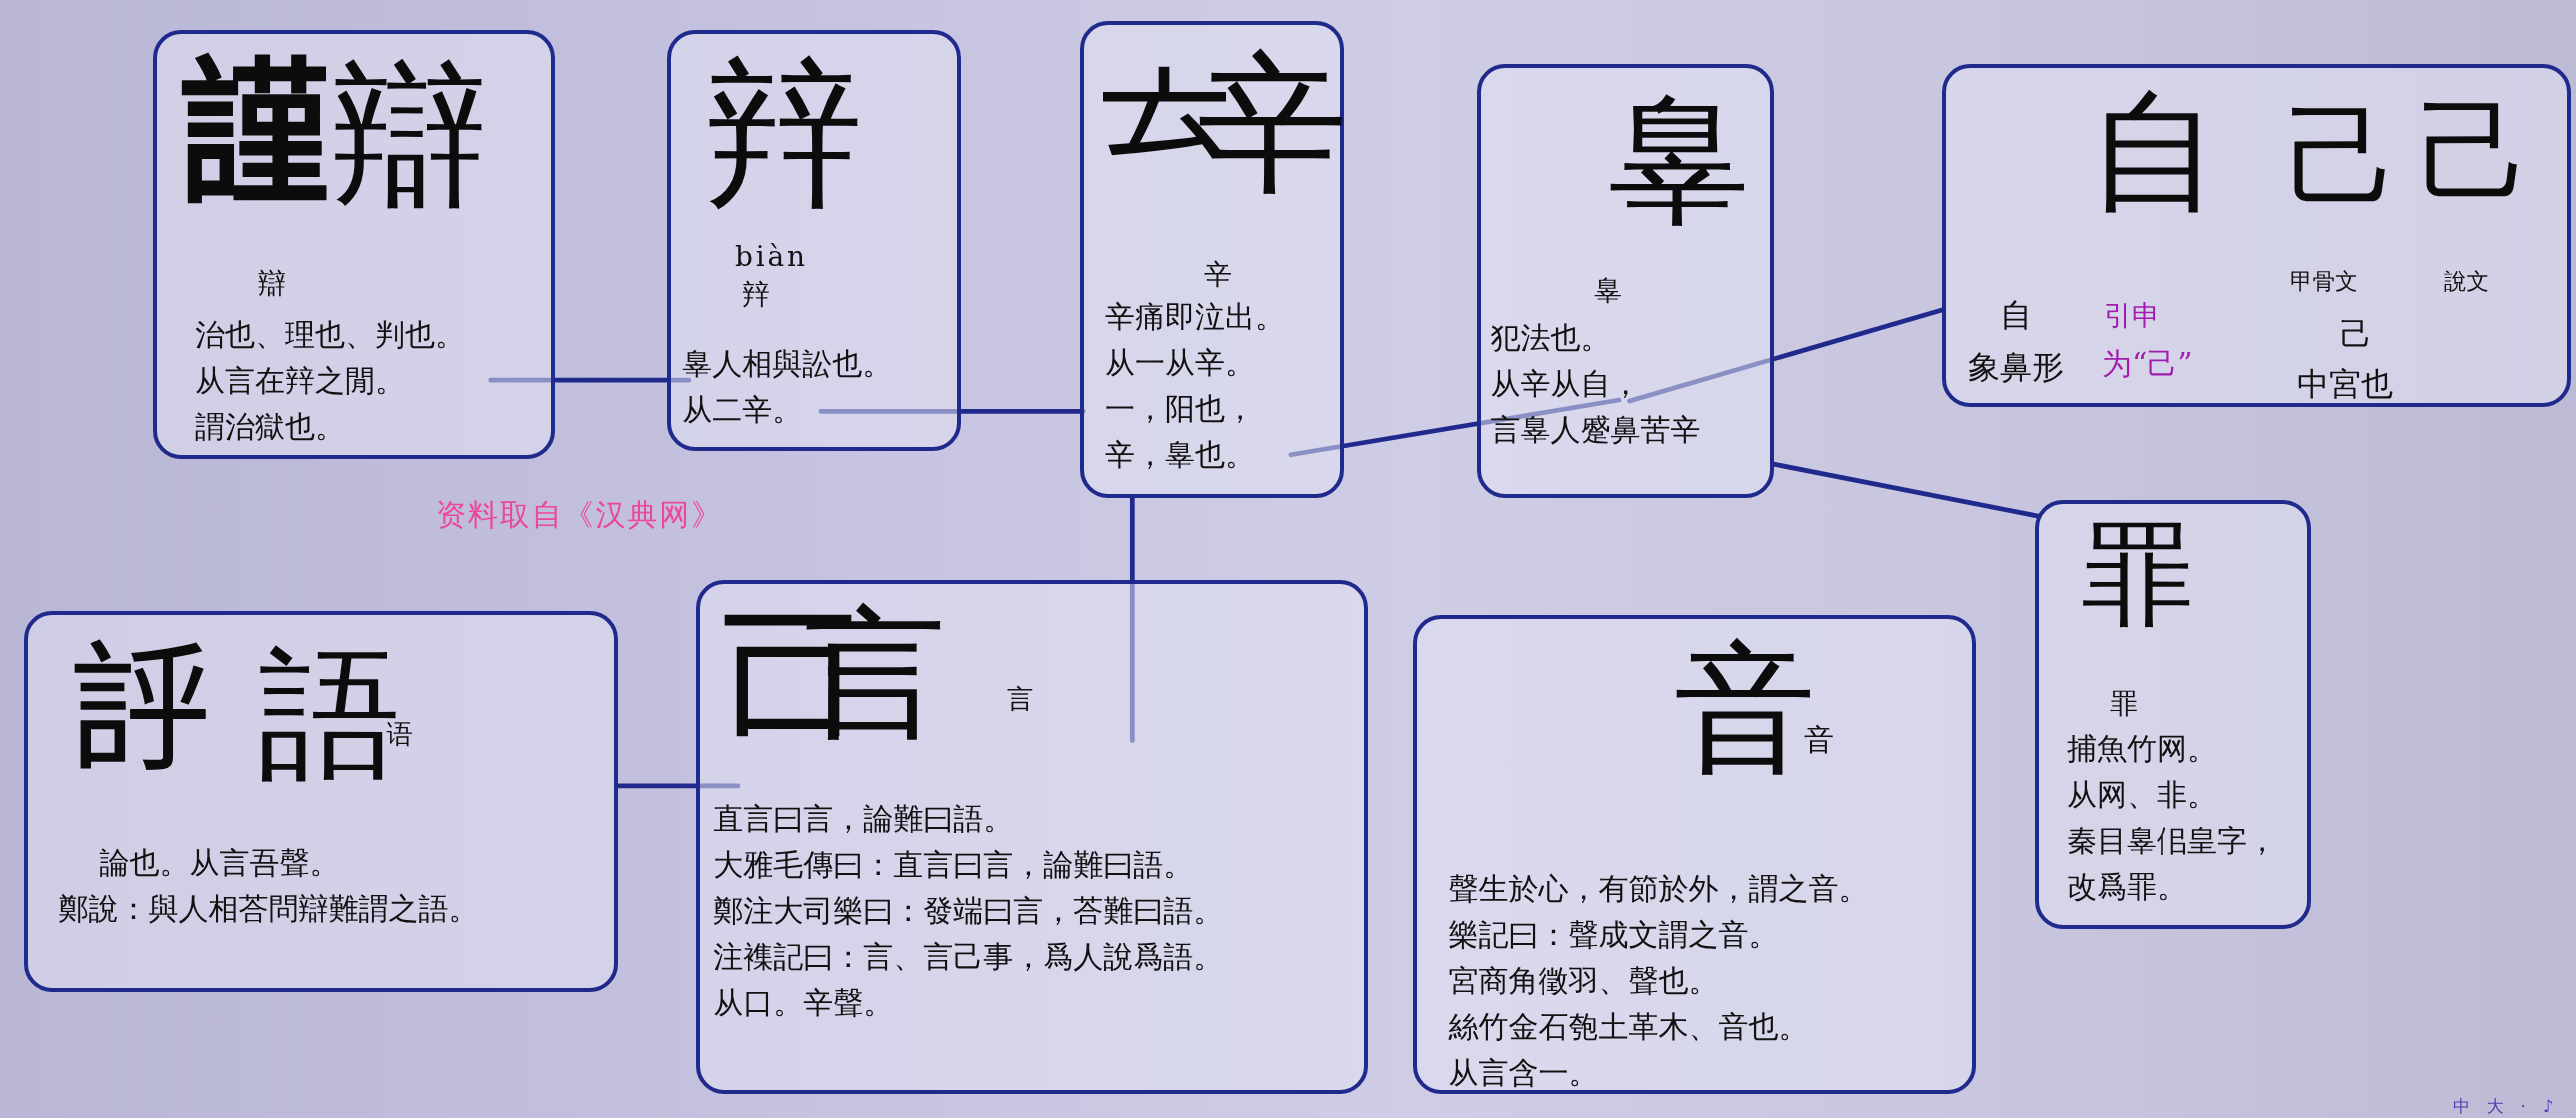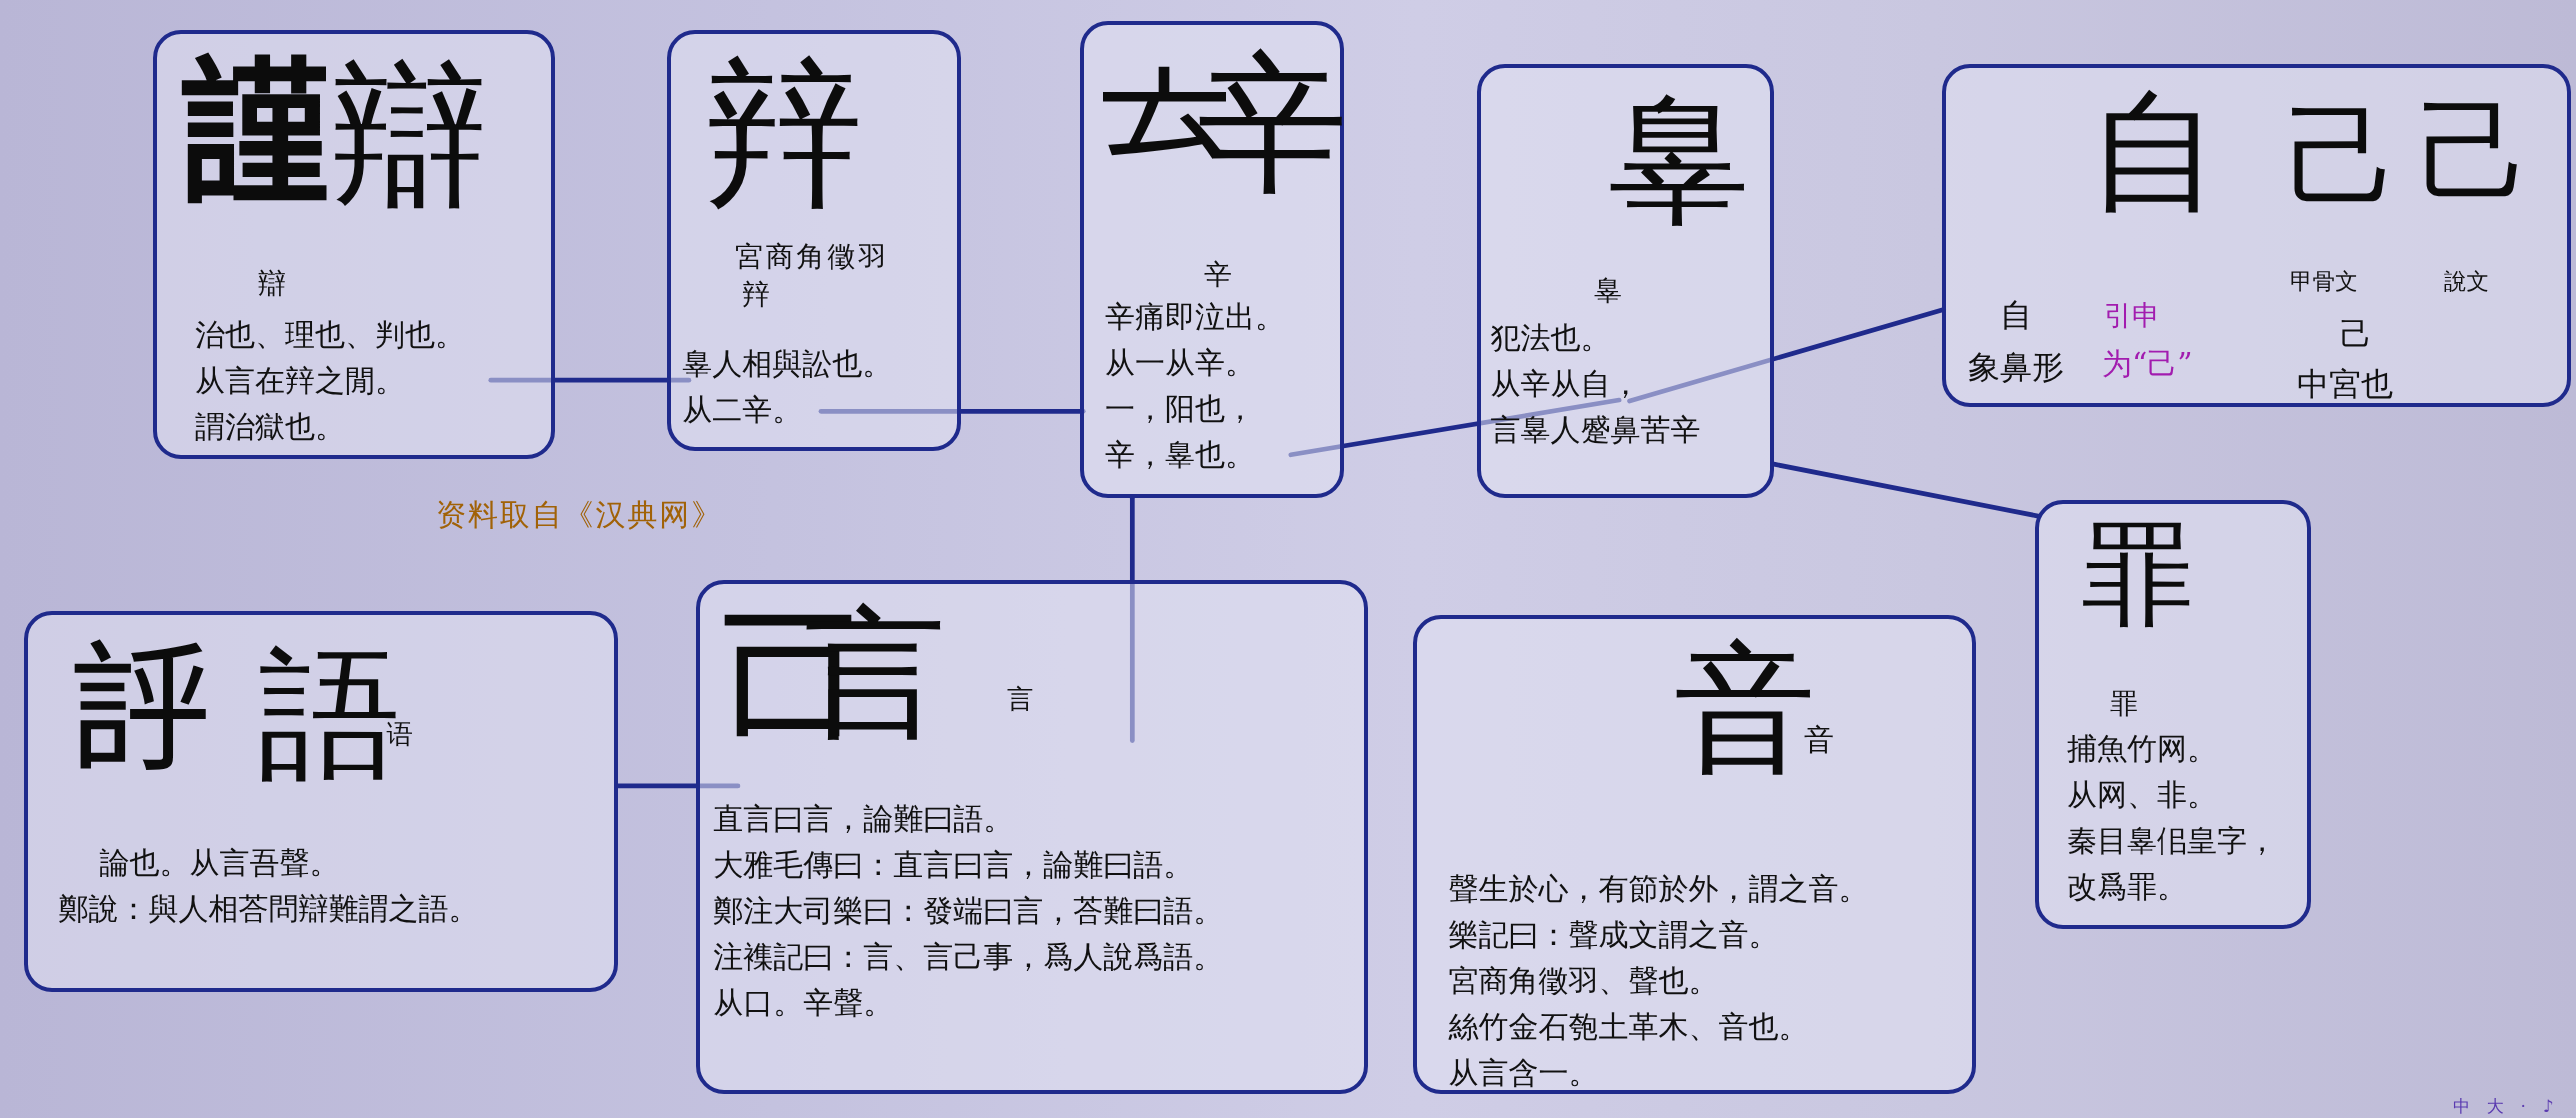--- a/index.html
+++ b/index.html
@@ -16,21 +16,21 @@
   }
   .seal {
     position:absolute; font-family:"DejaVu Sans", "Liberation Sans", sans-serif;
     color:#0c0c0c; line-height:1; font-weight:normal;
   }
   .label { position:absolute; font-size:28px; line-height:1; }
   .txt { position:absolute; font-size:30px; line-height:46px; white-space:nowrap; }
   .txt div { white-space:nowrap; }
   .small { position:absolute; font-size:22.6px; }
   .blue { color:#a21caf; }
-  .source { position:absolute; font-size:30px; color:#a16207; letter-spacing:1.9px; }
+  .source { position:absolute; font-size:30px; color:#ec4899; letter-spacing:1.9px; }
   svg.lines { position:absolute; left:0; top:0; }
   .ime { position:absolute; left:2453px; top:1095px; font-size:17px; color:#5a3ab0; letter-spacing:5.7px; }
 </style>
 </head>
 <body>
 
 <svg class="lines" width="2576" height="1118" viewBox="0 0 2730 1185">
   <g stroke="#1f2a8c" stroke-width="5" fill="none" stroke-linecap="round">
     <line x1="520" y1="403" x2="730" y2="403"></line>
     <line x1="870" y1="436" x2="1148" y2="436"></line>
@@ -48,21 +48,21 @@
   <div class="label" style="left:101px;top:236px;">辯</div>
   <div class="txt" style="left:38px;top:278px;">
     <div>治也、理也、判也。</div>
     <div>从言在辡之閒。</div>
     <div>謂治獄也。</div>
   </div>
 </div>
 
 <div class="box" style="left:667px;top:30px;width:294px;height:421px;">
   <div class="seal" style="left:33px;top:21px;font-size:160px;">辡</div>
-  <div class="label" style="left:64px;top:209px;font-size:28px;letter-spacing:2.8px;">宮商角徵羽</div>
+  <div class="label" style="left:64px;top:209px;font-size:28px;letter-spacing:2.8px;">biàn</div>
   <div class="label" style="left:71px;top:247px;">辡</div>
   <div class="txt" style="left:11.3px;top:307px;">
     <div>辠人相與訟也。</div>
     <div>从二辛。</div>
   </div>
 </div>
 
 <div class="box" style="left:1080px;top:21px;width:264px;height:477px;">
   <div class="seal" style="left:9.4px;top:28px;font-size:142px;">𠫓</div>
   <div class="seal" style="left:113px;top:23.6px;font-size:151px;">辛</div>

